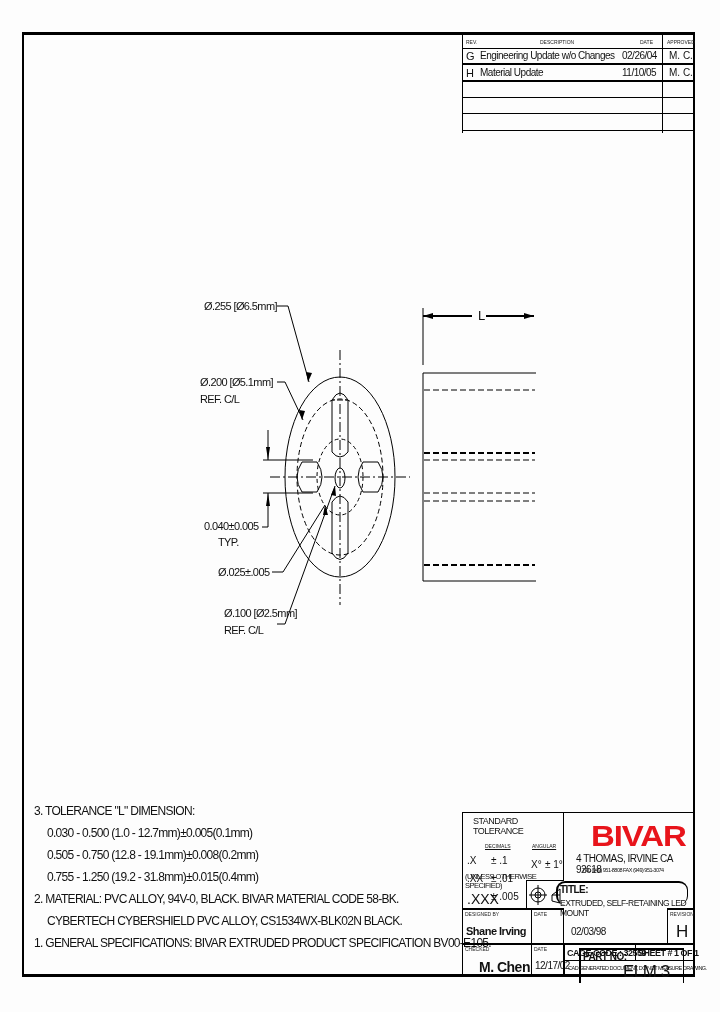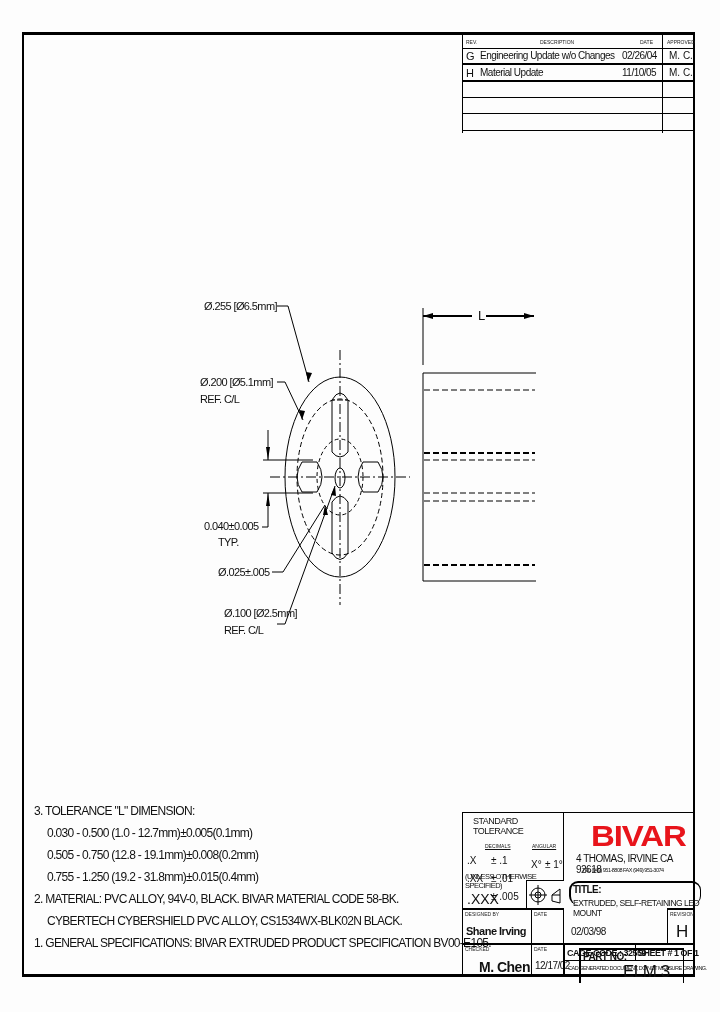--- a/index.html
+++ b/index.html
@@ -164,21 +164,21 @@
       </g>
     </svg>
   </div>
 
   <div class="box" style="left:101px;top:0;width:132px;height:69px;border-bottom:none;">
     <div class="abs bivar" style="left:27px;top:6px;">BIVAR</div>
     <div class="abs narrow" style="left:12px;top:40px;font-size:10px;">4 THOMAS, IRVINE CA 92618</div>
     <div class="abs narrow" style="left:18px;top:54px;font-size:5.5px;">TEL (949) 951-8808     FAX (949) 951-3074</div>
   </div>
 
-  <div class="box" style="left:107px;top:69px;width:132px;height:24px;border-width:2px 1px 0 2px;border-radius:9px;">
+  <div class="box" style="left:94px;top:69px;width:132px;height:24px;border-width:2px 1px 0 2px;border-radius:9px;">
     <div class="abs narrow" style="left:2px;top:1px;font-size:10px;font-weight:bold;">TITLE:</div>
     <div class="abs narrow" style="left:2px;top:15px;font-size:8.5px;">EXTRUDED, SELF-RETAINING LED MOUNT</div>
   </div>
 
   <div class="box" style="left:0;top:96px;width:70px;height:35px;border-width:2px 1px 0 1px;">
     <div class="abs tiny" style="left:2px;top:1px;">DESIGNED BY</div>
     <div class="abs narrow" style="left:3px;top:15px;font-size:11px;font-weight:bold;">Shane Irving</div>
   </div>
   <div class="box" style="left:69px;top:96px;width:33px;height:35px;border-width:2px 1px 0 1px;">
     <div class="abs tiny" style="left:2px;top:1px;">DATE</div>

